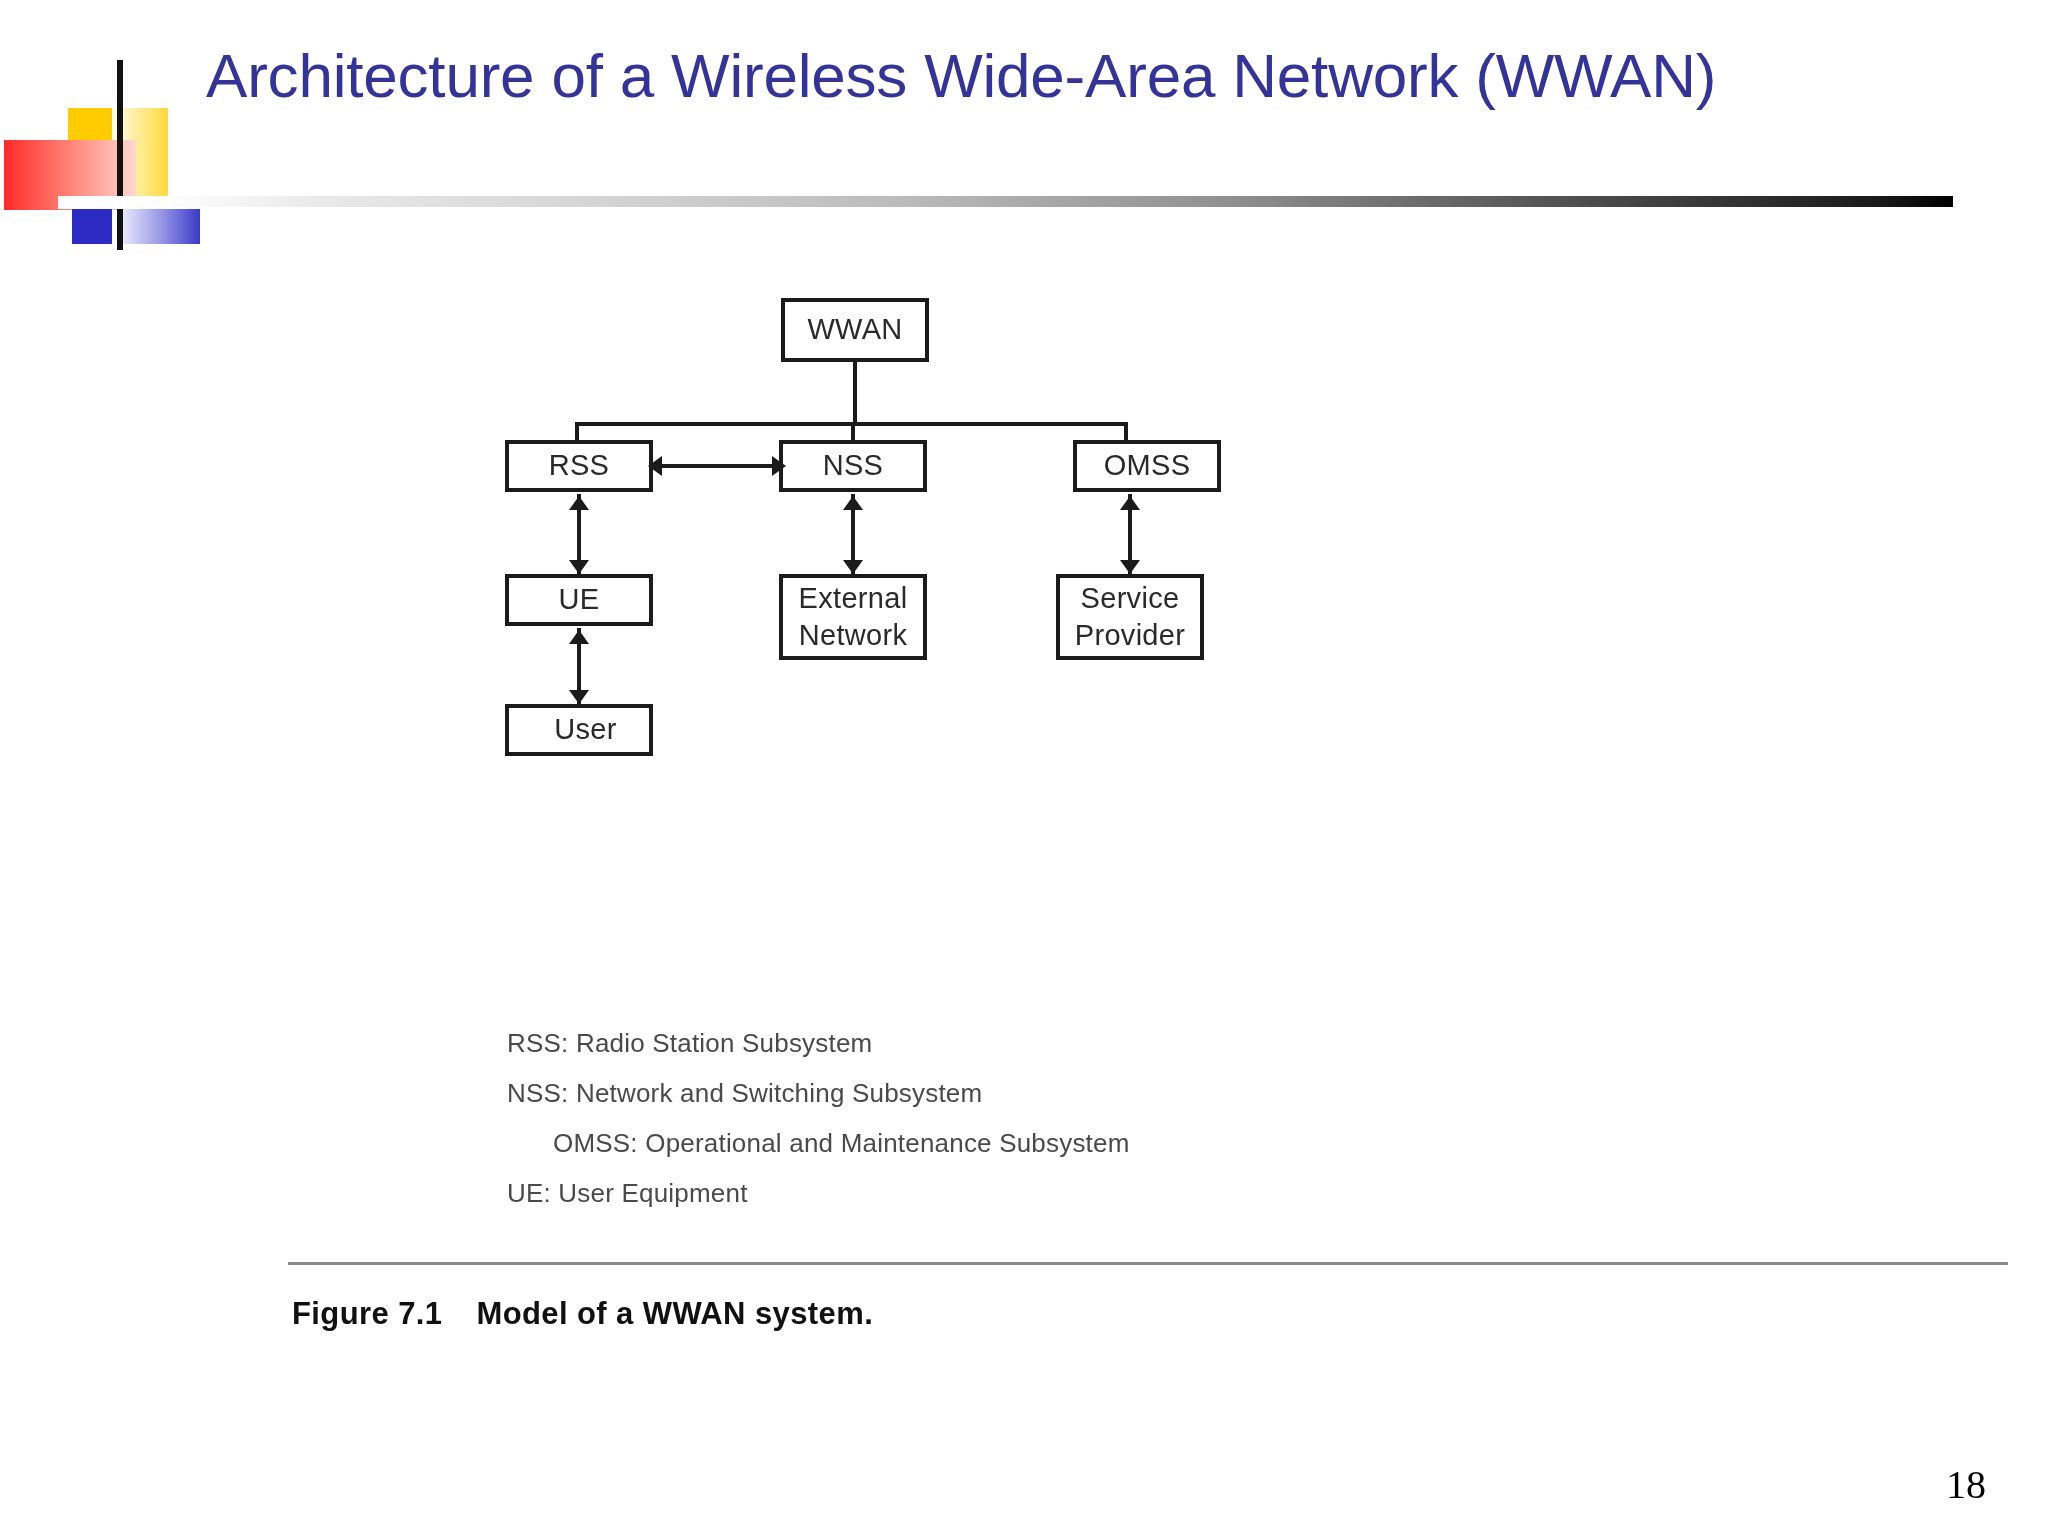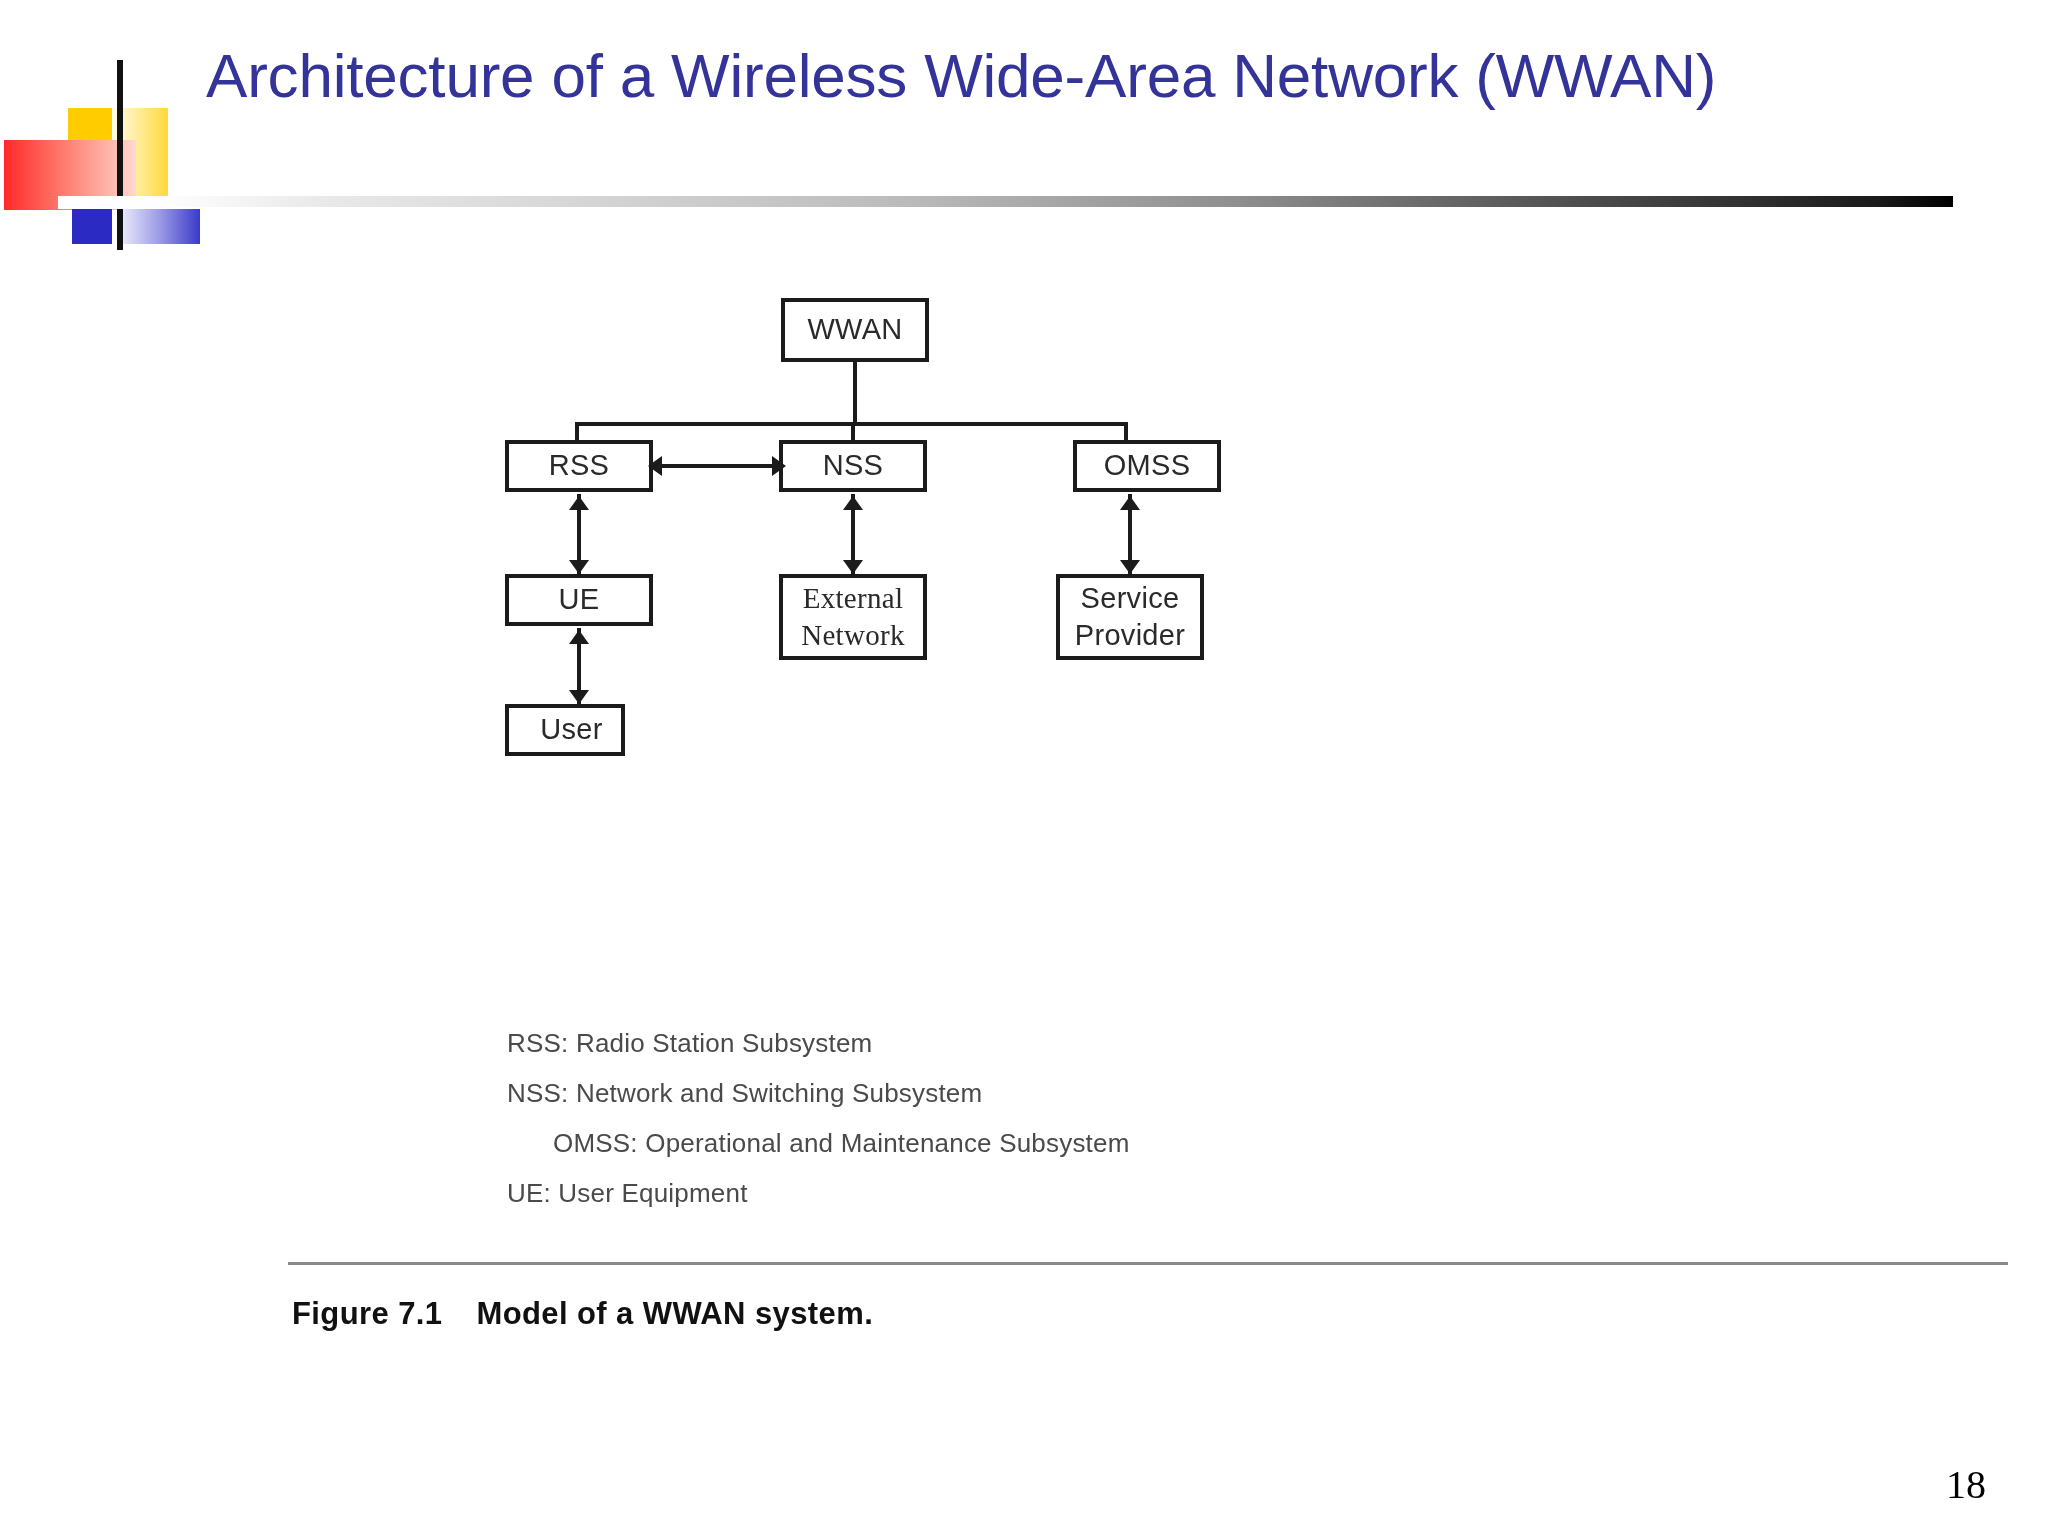--- a/index.html
+++ b/index.html
@@ -199,34 +199,34 @@
   <div class="arrow-up" style="left:843px; top:496px;"></div>
   <div class="arrow-down" style="left:843px; top:560px;"></div>
 
   <div class="line vline" style="left:1128px; top:494px; width:4px; height:80px;"></div>
   <div class="arrow-up" style="left:1120px; top:496px;"></div>
   <div class="arrow-down" style="left:1120px; top:560px;"></div>
 
   <div class="node" style="left:505px; top:574px; width:148px; height:52px;">
     <span>UE</span>
   </div>
-  <div class="node" style="left:779px; top:574px; width:148px; height:86px;font-family:Liberation Serif, serif;">
+  <div class="node" style="left:779px; top:574px; width:148px; height:86px;">
     <span style="white-space:pre-line;">External
 Network</span>
   </div>
   <div class="node" style="left:1056px; top:574px; width:148px; height:86px;">
     <span style="white-space:pre-line;">Service
 Provider</span>
   </div>
 
   <div class="line vline" style="left:577px; top:628px; width:4px; height:76px;"></div>
   <div class="arrow-up" style="left:569px; top:630px;"></div>
   <div class="arrow-down" style="left:569px; top:690px;"></div>
 
-  <div class="node" style="left:505px; top:704px; width:120px; height:52px;padding-left:13px;">
+  <div class="node" style="left:505px; top:704px; width:148px; height:52px;padding-left:13px;">
     <span>User</span>
   </div>
 
   <div class="legend-line" style="left:507px; top:1028px;">RSS: Radio Station Subsystem</div>
   <div class="legend-line" style="left:507px; top:1078px;">NSS: Network and Switching Subsystem</div>
   <div class="legend-line" style="left:507px; top:1128px;margin-left:46px;">OMSS: Operational and Maintenance Subsystem</div>
   <div class="legend-line" style="left:507px; top:1178px;">UE: User Equipment</div>
 
   <div class="caption-rule"></div>
   <div class="figure-caption">

